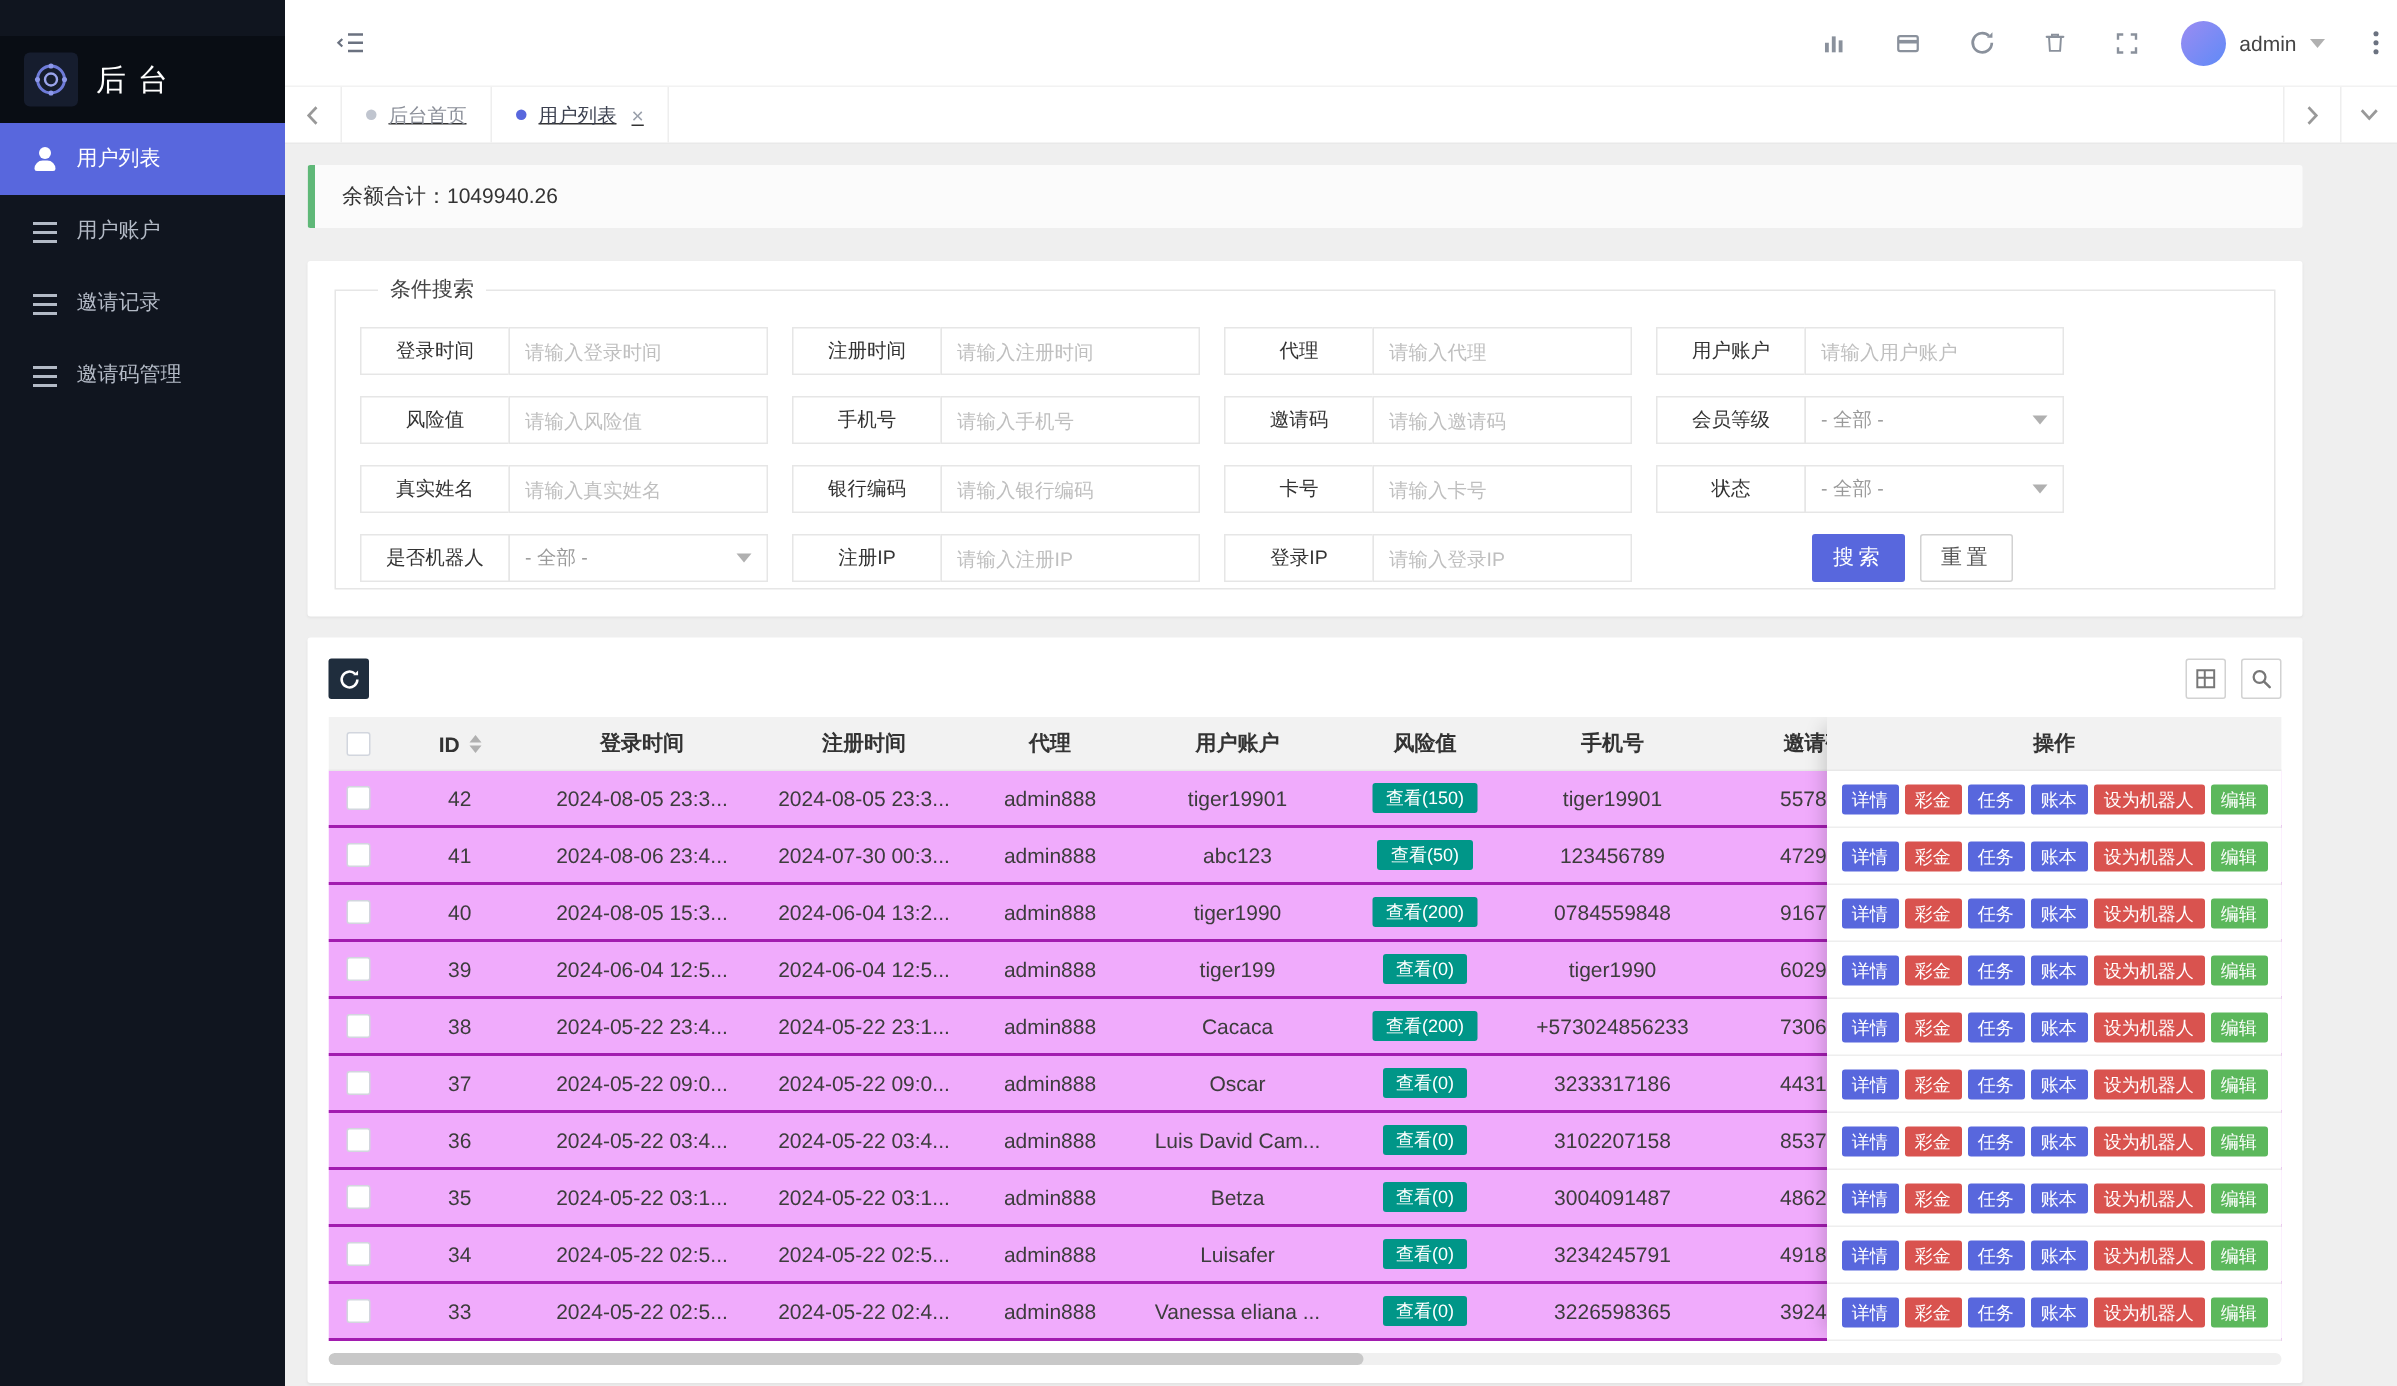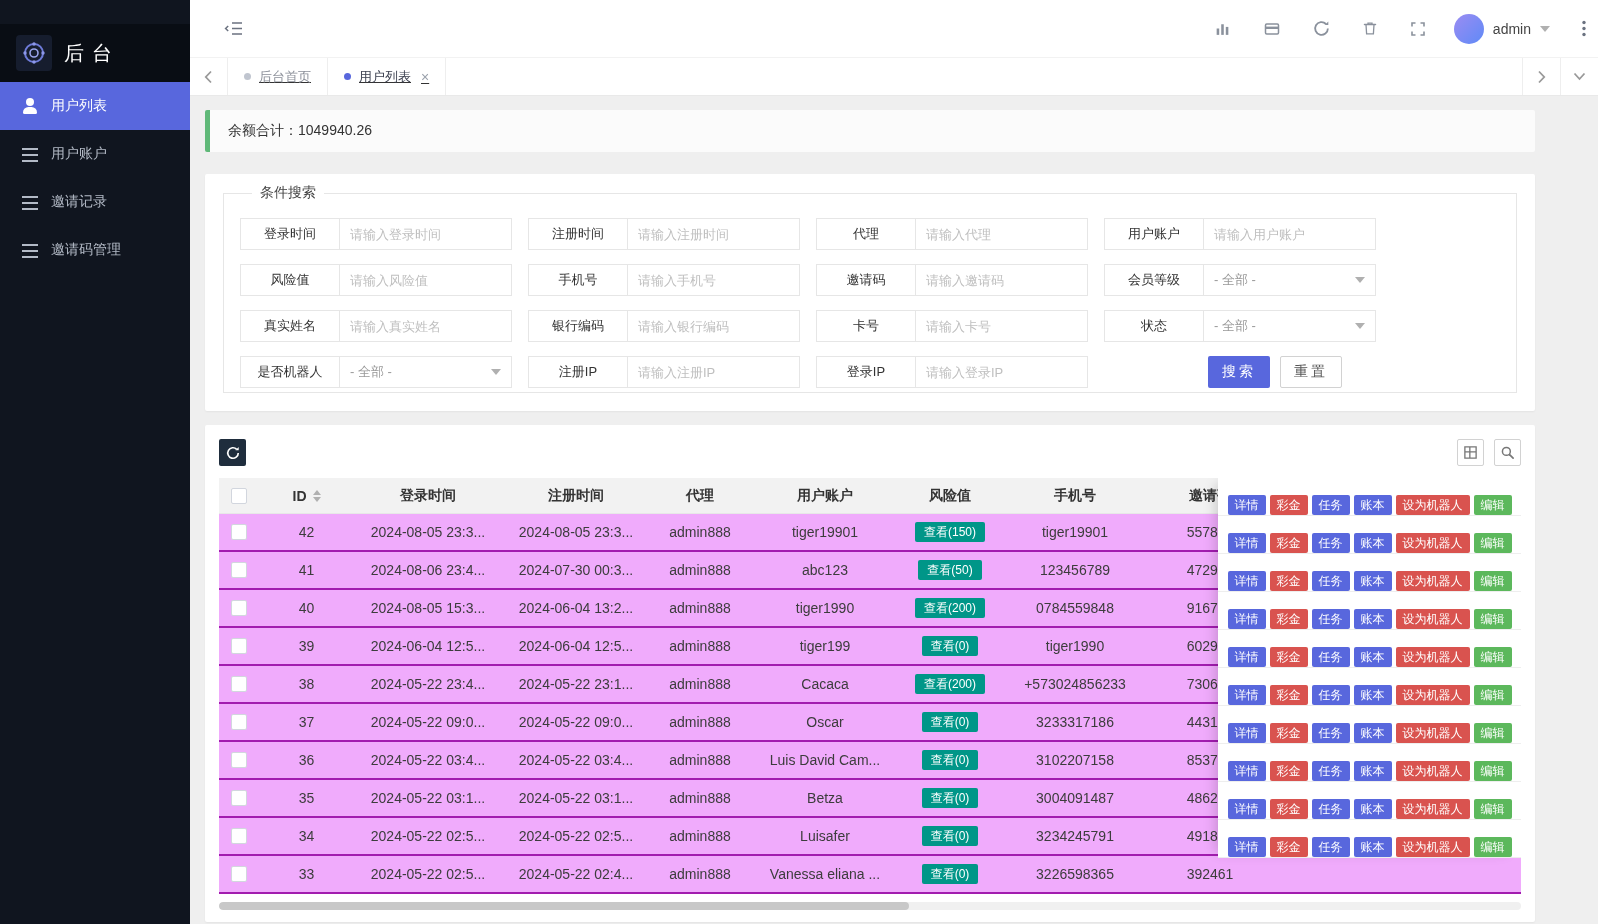--- a/index.html
+++ b/index.html
@@ -90,21 +90,21 @@
   .col-invite{width:120px;flex:0 0 120px;}
   .checkbox { width:16px; height:16px; border:1px solid #d2d6de; border-radius:2px; background:#fff; display:inline-block; cursor:pointer; }
   .sort { display:inline-flex; flex-direction:column; gap:2px; margin-left:6px; cursor:pointer; }
   .sort i { display:block; width:0; height:0; border-left:4px solid transparent; border-right:4px solid transparent; }
   .sort .s-up { border-bottom:5px solid #b0b0b0; }
   .sort .s-down { border-top:5px solid #b0b0b0; }
   .badge { display:inline-block; background:var(--badge-teal,#009688); color:#fff; font-size:12px; padding:4px 9px; border-radius:2px; line-height:1; cursor:pointer; }
 
   .ops { position:absolute; top:0; right:0; width:303px; background:#fff; box-shadow:-8px 0 12px -6px rgba(0,0,0,.18); }
   .ops-head { height:36px; background:#f2f2f2; border-bottom:1px solid #e8e8e8; display:flex; align-items:center; justify-content:center; font-weight:700; color:#333; }
-  .oprow { height:38px; border-bottom:1px solid #eee; display:flex; align-items:flex-end; justify-content:center; gap:4px; padding:0 6px; }
+  .oprow { height:38px; border-bottom:1px solid #eee; display:flex; align-items:center; justify-content:center; gap:4px; padding:0 6px; }
   .opbtn { color:#fff; font-size:12px; line-height:1; padding:4px 7px; border-radius:2px; white-space:nowrap; }
   .b-blue { background:var(--btn-blue,#5867dd); } .b-red { background:var(--btn-red,#d9534f); } .b-green { background:var(--btn-green,#5cb85c); }
 
   .hscroll { margin-top:8px; height:8px; background:#f0f0f0; border-radius:4px; overflow:hidden; }
   .hscroll-thumb { width:53%; height:8px; background:#c8c8c8; border-radius:4px; }
 
   svg { display:block; }
 </style>
 </head>
 <body>
@@ -555,20 +555,21 @@
             <div class="tcell col-account">Vanessa eliana ...</div>
             <div class="tcell col-risk">
               <span class="badge">查看(0)</span>
             </div>
             <div class="tcell col-phone">3226598365</div>
             <div class="tcell col-invite">392461</div>
           </div>
         </div>
 
       <div class="ops">
+        <div class="ops-head">操作</div>
         <div class="ops-body">
 
             <div class="oprow">
               <button class="opbtn b-blue">详情</button>
               <button class="opbtn b-red">彩金</button>
               <button class="opbtn b-blue">任务</button>
               <button class="opbtn b-blue">账本</button>
               <button class="opbtn b-red">设为机器人</button>
               <button class="opbtn b-green">编辑</button>
             </div>

